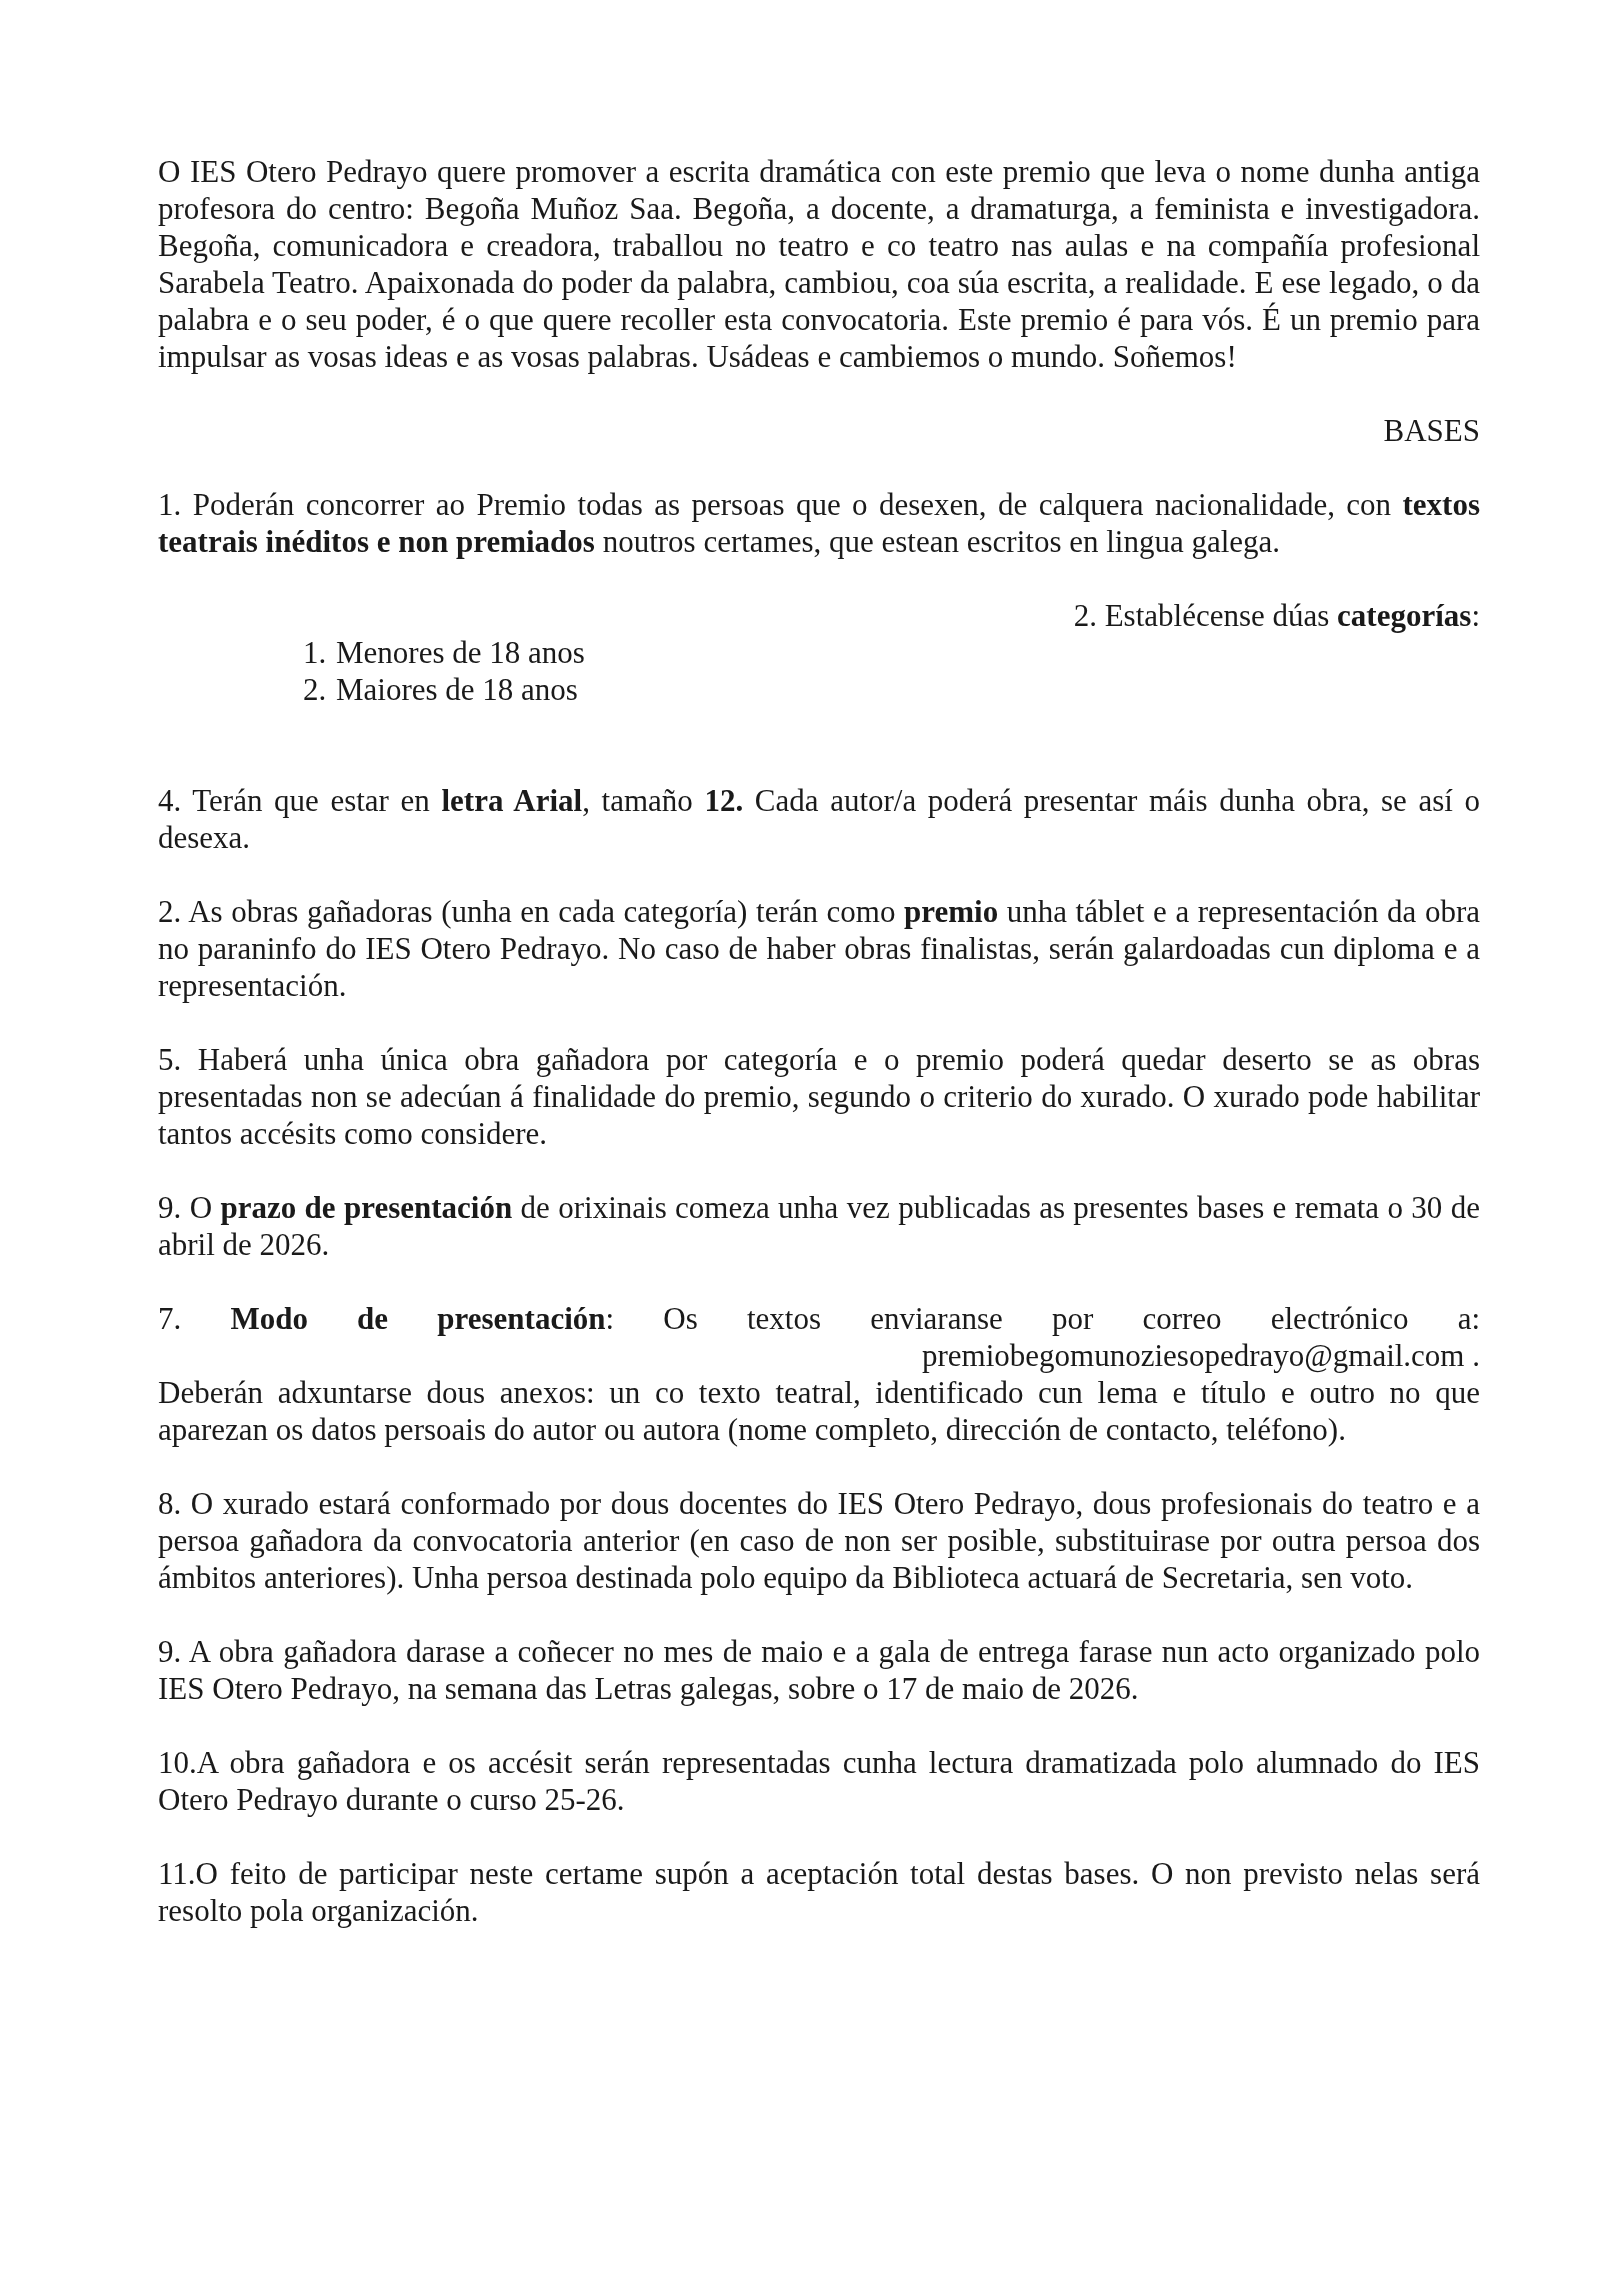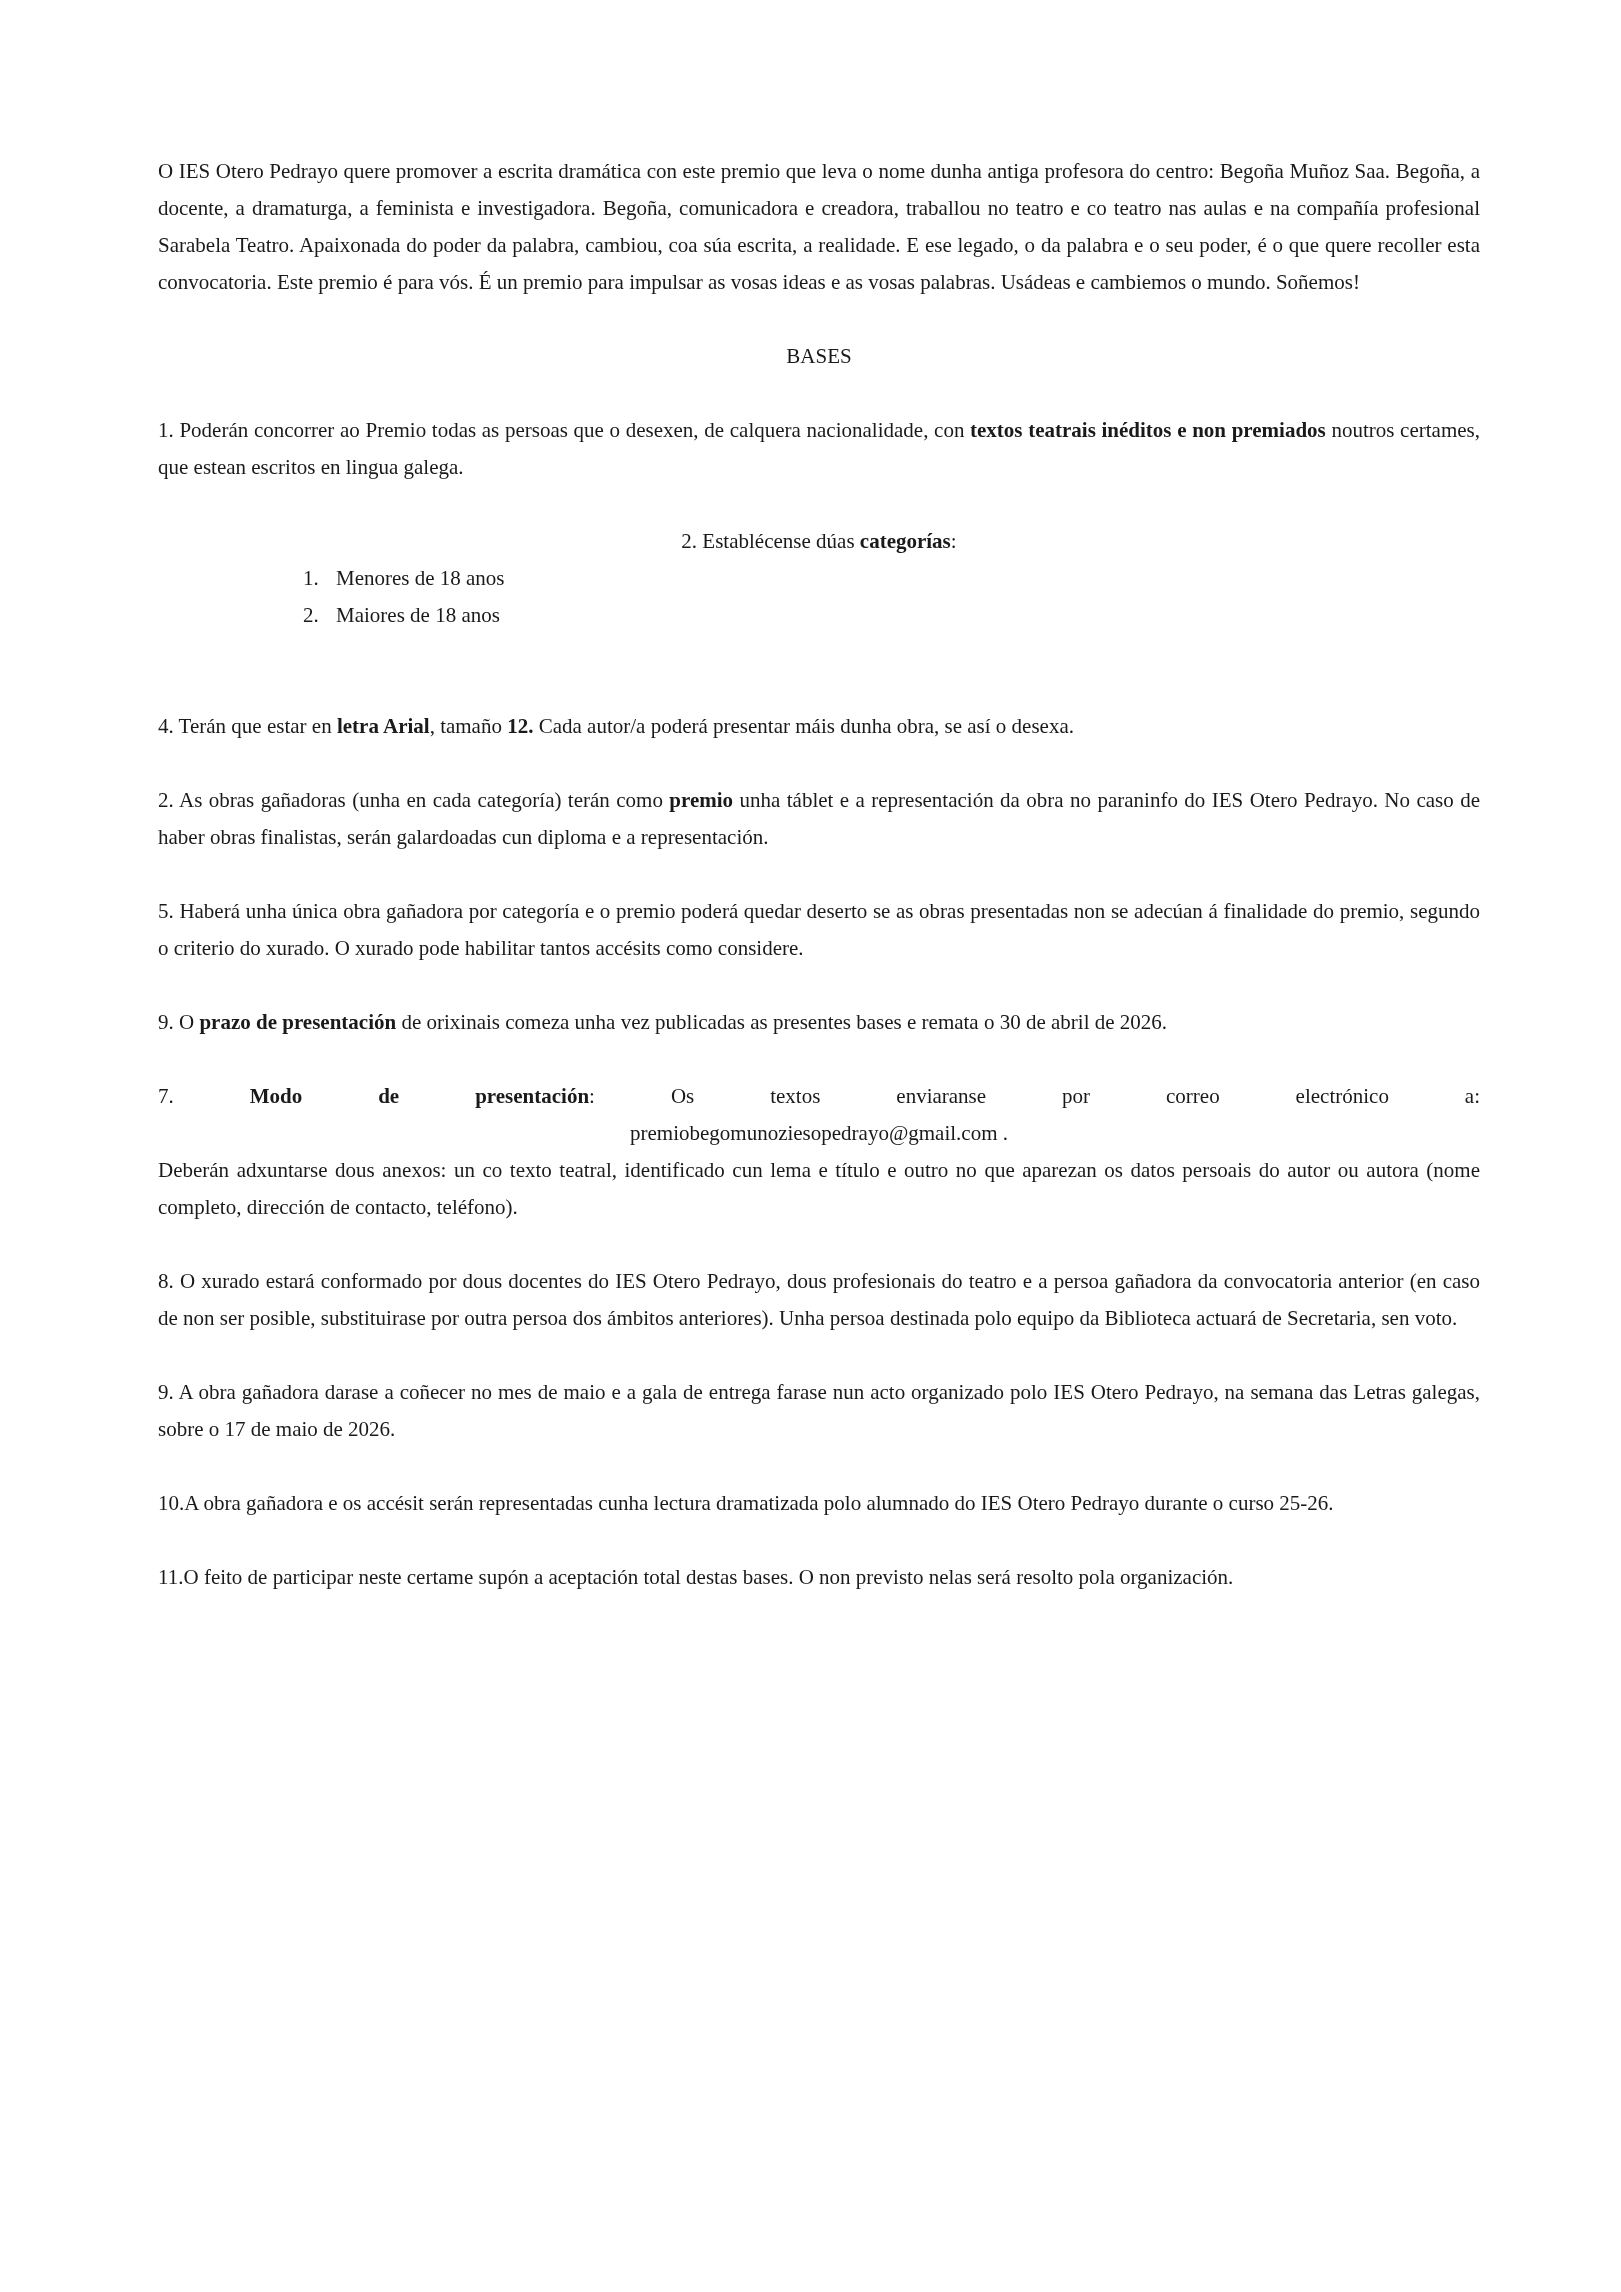--- a/index.html
+++ b/index.html
@@ -2,25 +2,25 @@
 <html><head>
 <meta charset="utf-8">
 <style>
   html, body { margin: 0; padding: 0; background: #ffffff; }
   body {
     width: 1621px; height: 2293px; position: relative; overflow: hidden;
     font-family: "Liberation Serif", serif; color: #1a1a1a;
   }
   .page {
     position: absolute; left: 158px; top: 153px; width: 1322px;
-    font-size: 21px; line-height: 37px;
+    font-size: 31px; line-height: 37px;
   }
   p { margin: 0; text-align: justify; }
   .gap { height: 37px; }
-  .heading { text-align: center; }
+  .heading { text-align: right; }
   b { font-weight: bold; }
   .cat-list { margin: 0; padding: 0; list-style: none; }
   .cat-list li { padding-left: 145px; position: relative; }
   .cat-list li .num { position: absolute; left: 145px; }
   .cat-list li .txt { margin-left: 33px; }
   .lastline-justify { text-align-last: justify; }
   .email { color: #1a1a1a; text-decoration: none; }
 </style>
 </head>
 <body>

